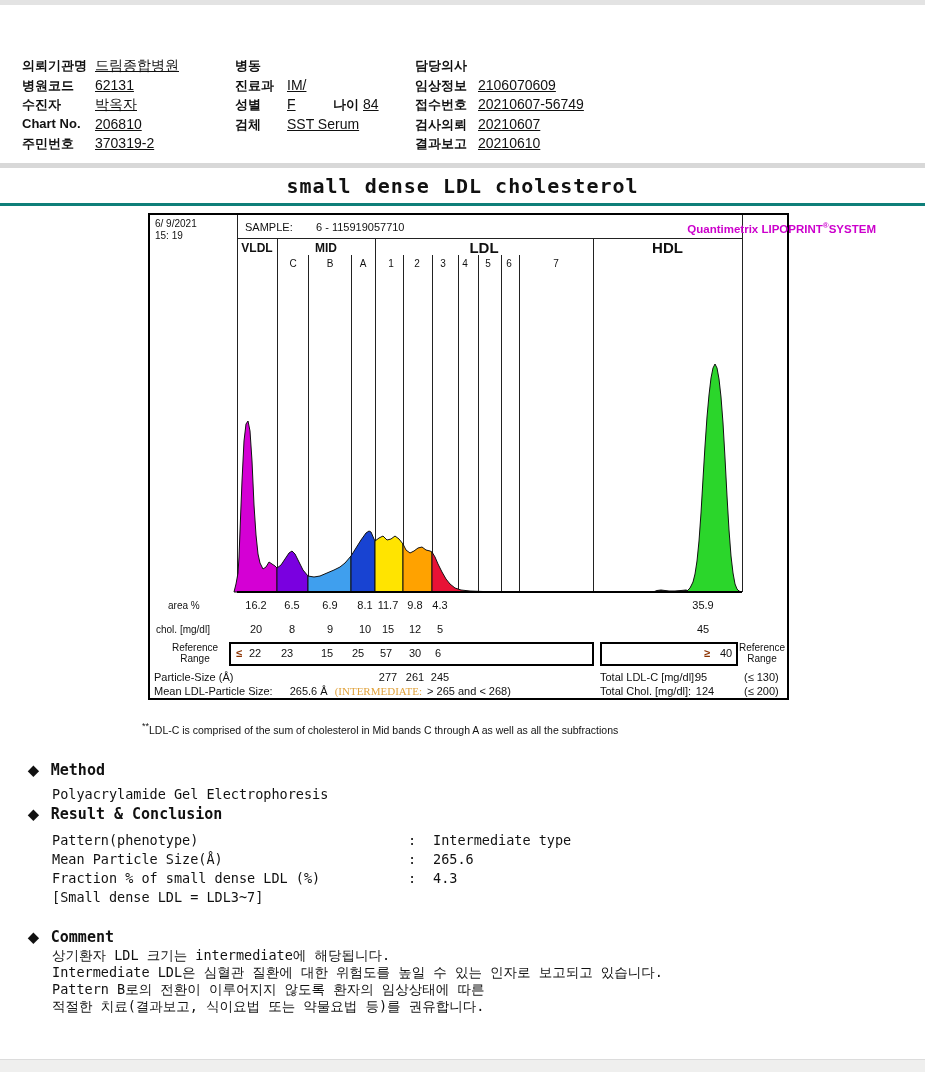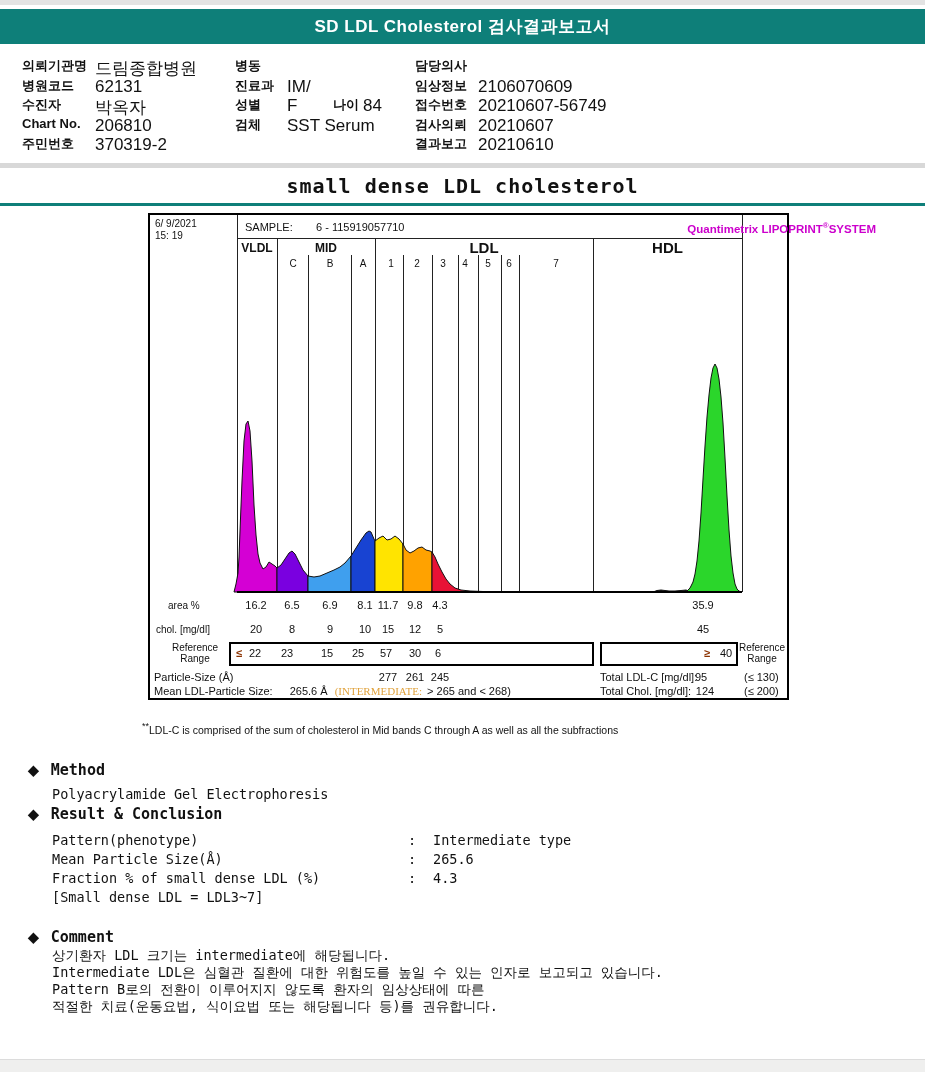--- a/index.html
+++ b/index.html
@@ -3,21 +3,21 @@
 <meta charset="utf-8">
 <style>
   html,body{margin:0;padding:0;background:#fff;}
   .page{position:relative;width:925px;height:1072px;background:#ffffff;overflow:hidden;
         font-family:"Liberation Sans",sans-serif;color:#111;}
   .top-strip{position:absolute;left:0;top:0;width:925px;height:5px;background:#e3e3e3;}
   .banner{position:absolute;left:0;top:9px;width:925px;height:35px;background:#0e7f79;
           display:flex;align-items:center;justify-content:center;}
   .banner span{color:#fff;font-size:17px;font-weight:bold;letter-spacing:.5px;}
   .pf{position:absolute;font-size:13px;font-weight:bold;white-space:nowrap;}
-  .pv{position:absolute;font-size:17px;white-space:nowrap;}
+  .pv{position:absolute;font-size:14px;white-space:nowrap;text-decoration:underline;}
   .gray-bar{position:absolute;left:0;top:163px;width:925px;height:5px;background:#d8d8d8;}
   .sec-title{position:absolute;left:0;top:174px;width:925px;text-align:center;
              font-family:"DejaVu Sans Mono",monospace;font-size:20px;font-weight:bold;letter-spacing:1px;}
   .teal-rule{position:absolute;left:0;top:203px;width:925px;height:3px;background:#0e7f79;}
   .chart{position:absolute;left:148px;top:213px;width:775px;height:487px;}
   .chart .t{position:absolute;font-size:11px;white-space:nowrap;}
   .chart .s10{font-size:10px;}
   .chart .bh{position:absolute;font-weight:bold;text-align:center;font-size:12px;}
   .chart .bh.big{font-size:15px;}
   .chart .sb{position:absolute;width:16px;margin-left:-8px;text-align:center;font-size:10px;}
@@ -33,23 +33,20 @@
   .sec-b{position:absolute;font-family:"DejaVu Sans Mono",monospace;font-size:13.5px;white-space:nowrap;}
   .bottom-strip{position:absolute;left:0;top:1059px;width:925px;height:13px;background:#efefee;border-top:1px solid #dcdcdc;}
 </style>
 </head>
 <body>
 
 <div class="page">
 
   <div class="top-strip"></div>
 
-  <div class="banner">
-    <span>SD LDL Cholesterol 검사결과보고서</span>
-  </div>
 
   <div class="pf" style="left:22px;top:57px">의뢰기관명</div>
   <div class="pv" style="left:95px;top:57px">드림종합병원</div>
   <div class="pf" style="left:22px;top:77px">병원코드</div>
   <div class="pv" style="left:95px;top:77px">62131</div>
   <div class="pf" style="left:22px;top:96px">수진자</div>
   <div class="pv" style="left:95px;top:96px">박옥자</div>
   <div class="pf" style="left:22px;top:116px">Chart No.</div>
   <div class="pv" style="left:95px;top:116px">206810</div>
   <div class="pf" style="left:22px;top:135px">주민번호</div>
@@ -224,16 +221,16 @@
   <div class="sec-b" style="left:408px;top:870px">:</div>
   <div class="sec-b" style="left:433px;top:870px">4.3</div>
   <div class="sec-b" style="left:52px;top:889px">[Small dense LDL = LDL3~7]</div>
 
   <div class="sec-h" style="left:28px;top:928px">
     <span class="dia">◆</span><span>Comment</span>
   </div>
   <div class="sec-b" style="left:52px;top:964px">Intermediate LDL은 심혈관 질환에 대한 위험도를 높일 수 있는 인자로 보고되고 있습니다.</div>
   <div class="sec-b" style="left:52px;top:947px">상기환자 LDL 크기는 intermediate에 해당됩니다.</div>
   <div class="sec-b" style="left:52px;top:981px">Pattern B로의 전환이 이루어지지 않도록 환자의 임상상태에 따른</div>
-  <div class="sec-b" style="left:52px;top:998px">적절한 치료(운동요법, 식이요법 또는 해당됩니다 등)를 권유합니다.</div>
+  <div class="sec-b" style="left:52px;top:998px">적절한 치료(결과보고, 식이요법 또는 약물요법 등)를 권유합니다.</div>
 
   <div class="bottom-strip"></div>
 </div>
 
 </body></html>

